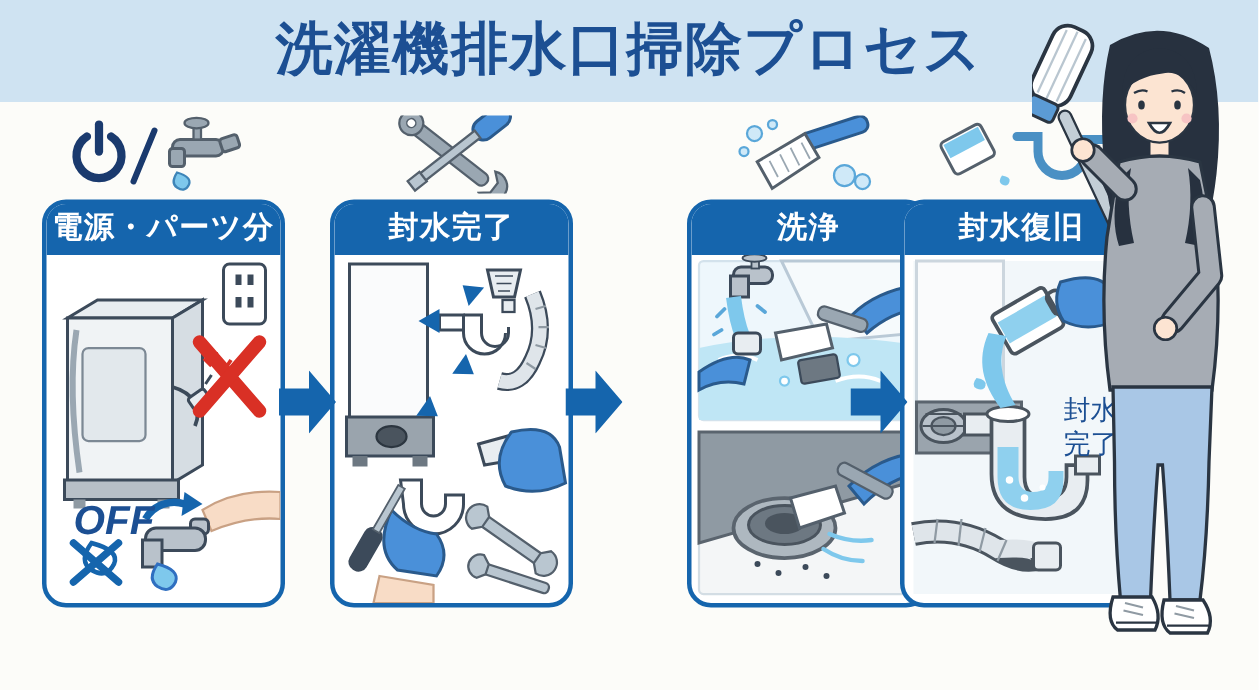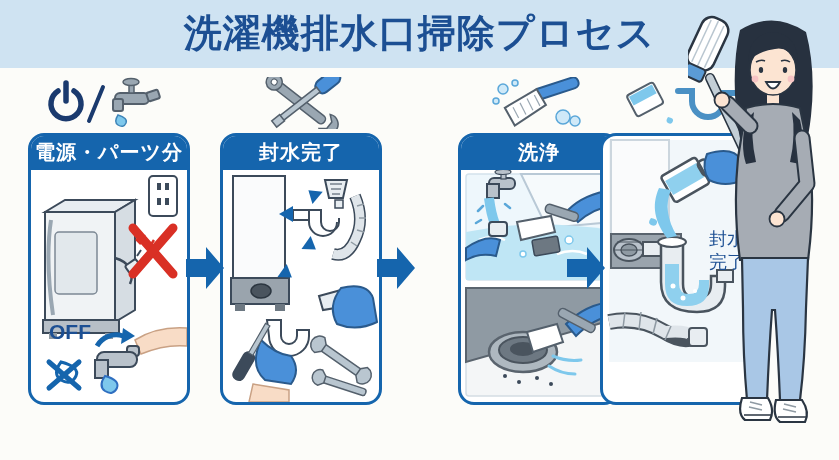--- a/index.html
+++ b/index.html
@@ -24,21 +24,21 @@
     margin-top:3px;height:272px;box-sizing:border-box;border:3px solid var(--panel_blue);
     border-radius:16px;background:#fff;overflow:hidden;position:relative;
   }
   .panel-header{
     background:var(--panel_blue);color:#fff;font-weight:bold;font-size:20px;
     text-align:center;height:34px;line-height:33px;letter-spacing:1px;
   }
   .panel-body{position:relative;width:156px;height:232px;}
   .panel-body svg{display:block;}
   .off-label{
-    position:absolute;left:18px;top:150px;font-size:21px;font-weight:bold;color:var(--title_text);
+    position:absolute;left:18px;top:162px;font-size:27px;font-weight:bold;color:var(--title_text);font-style:italic;
   }
   .seal-label{
     position:absolute;right:8px;top:92px;width:42px;font-size:18px;font-weight:normal;
     color:var(--title_text);line-height:1.25;text-align:left;word-break:break-all;
   }
   .arrow{position:absolute;top:247px;width:38px;height:42px;}
   .arrow-1{left:186px;} .arrow-2{left:377px;} .arrow-3{left:567px;}
   .woman{position:absolute;left:688px;top:8px;width:150px;height:424px;z-index:6;}
   .footer{
     position:absolute;left:0;top:428px;width:839px;height:32px;background:var(--footer_bg);
@@ -288,20 +288,21 @@
       <svg width="130" height="52" viewBox="0 0 130 52">
         <g transform="rotate(-28 30 22)">
           <rect x="14" y="10" width="30" height="24" rx="3" fill="#fff" stroke="#54606c" stroke-width="2"></rect>
           <polygon points="16,12 42,12 42,22 16,22" fill="#7ec8ec"></polygon>
         </g>
         <path d="M52 40 q-3 4 0 6 q4 2 5 -2 q1 -3 -5 -4 z" fill="#7ec8ec"></path>
         <path d="M62 14 h14 v10 a16 16 0 0 0 32 0 v-8 h12" fill="none" stroke="#4a90c4" stroke-width="6" stroke-linecap="round"></path>
       </svg>
     </div>
     <div class="panel">
+      <div class="panel-header">封水復旧</div>
       <div class="panel-body">
         <svg width="156" height="232" viewBox="0 0 156 232">
           <rect x="6" y="4" width="144" height="222" fill="#f2f7fa"></rect>
           <rect x="8" y="4" width="58" height="94" fill="#fafbfc" stroke="#ccd6de" stroke-width="2"></rect>
           <polygon points="8,98 78,98 78,132 8,132" fill="#9aa4ad" stroke="#5a646e" stroke-width="2"></polygon>
           <g>
             <ellipse cx="26" cy="114" rx="15" ry="11" fill="#b9c2cb" stroke="#4a545e" stroke-width="2"></ellipse>
             <ellipse cx="26" cy="114" rx="8" ry="6" fill="#8f9aa3" stroke="#4a545e" stroke-width="1.5"></ellipse>
             <line x1="14" y1="106" x2="38" y2="106" stroke="#4a545e" stroke-width="1.2"></line>
             <line x1="12" y1="114" x2="40" y2="114" stroke="#4a545e" stroke-width="1.2"></line>

